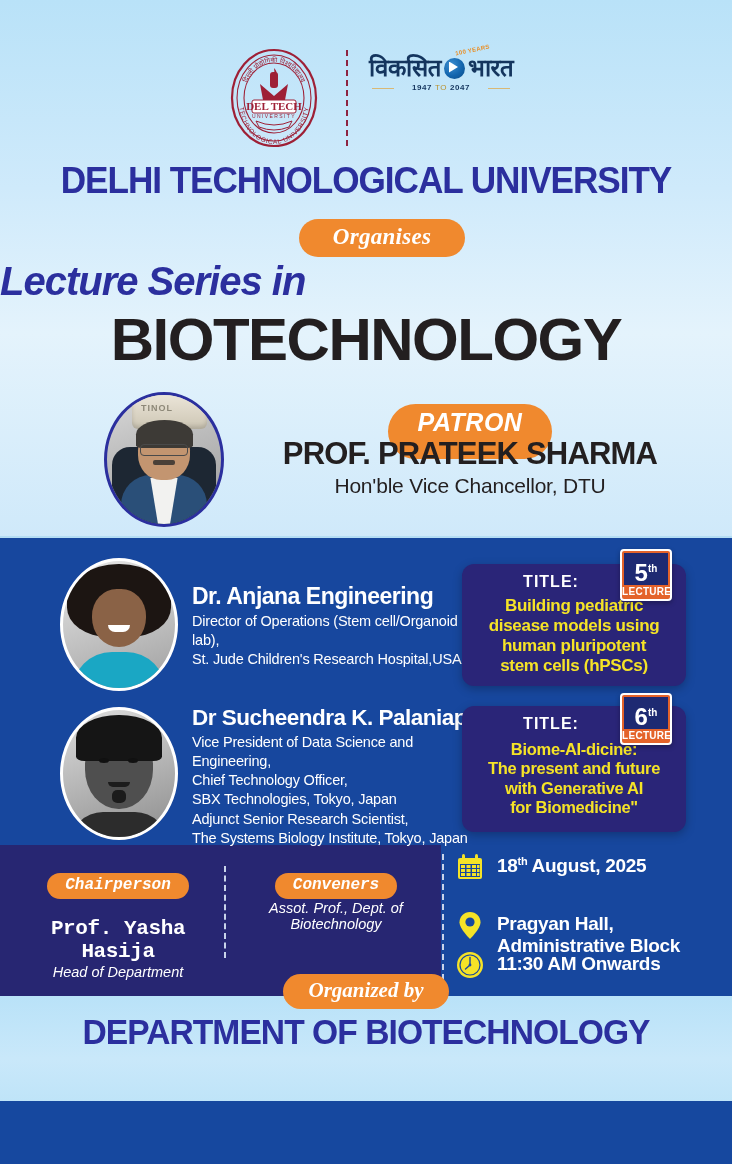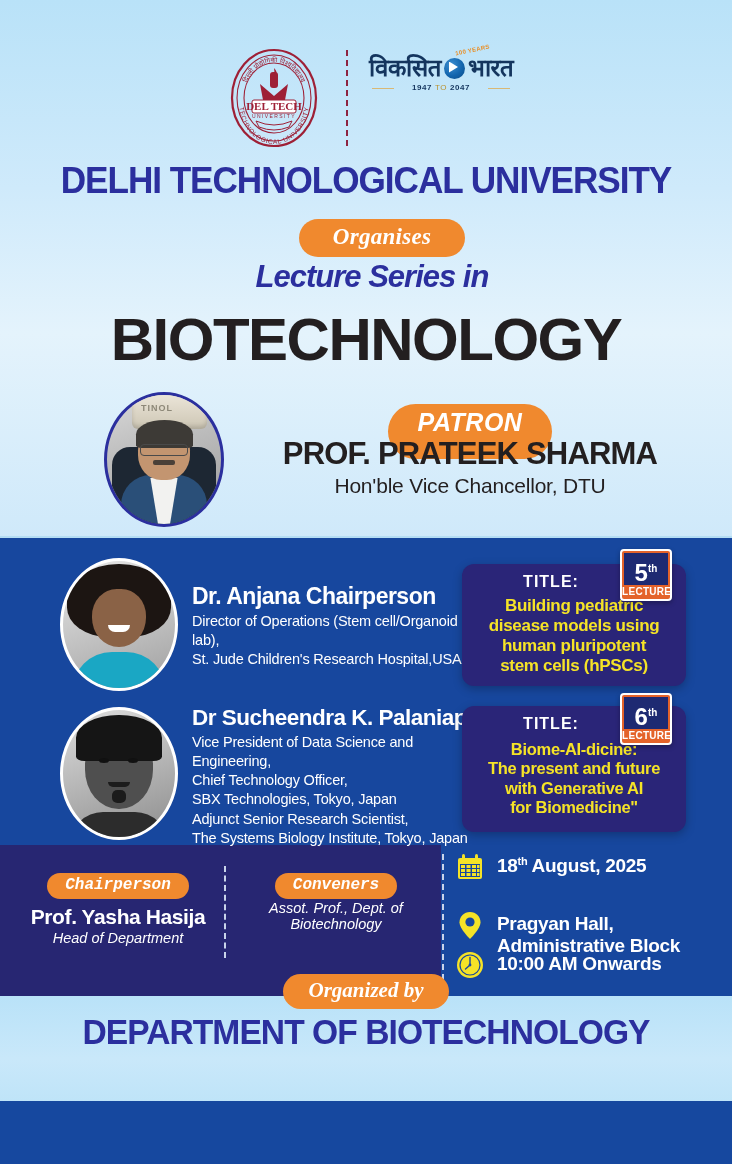--- a/index.html
+++ b/index.html
@@ -93,22 +93,22 @@
     font-size:37px; letter-spacing:-1.1px; color:#2b2f9e;
     transform:scaleX(.95); transform-origin:center;
   }
   .pill{
     display:inline-block; background:#f0892e; color:#fff; border-radius:999px;
     font-style:italic; font-weight:bold; text-align:center;
   }
   .organises-wrap{ position:absolute; top:219px; left:0; width:732px; text-align:center;padding-left:32px; }
   .organises{ padding:5px 34px 7px; font-size:23px; font-family:"Liberation Serif", serif; letter-spacing:.3px;}
   .lecture-series{
-    position:absolute; top:259px; left:0; width:732px; text-align:center;
-    font-weight:bold; font-style:italic; font-size:31px; color:#2b2f9e; letter-spacing:-1px;padding-left:12px;
+    position:absolute; top:259px; left:0; width:732px; 
+    font-weight:bold; font-style:italic; font-size:40px; color:#2b2f9e; letter-spacing:-1px;
   }
   .biotech{
     position:absolute; top:305px; left:0; width:732px; text-align:center;
     font-weight:bold; font-size:60px; color:#231f20; letter-spacing:-1.5px;
     transform:scaleX(1.0);
   }
 
   
   .patron-photo{
     position:absolute; left:104px; top:392px; width:120px; height:135px;
@@ -204,21 +204,21 @@
   .lb-num-box sup{ font-size:10px; }
   .lb-word{
     position:absolute; left:0; bottom:2px; width:100%; text-align:left;
     color:#fff; font-weight:bold; font-size:10px; letter-spacing:.3px;
   }
 
   
   .chair-col{ position:absolute; left:12px; top:873px; width:212px; text-align:center; }
   .conv-col{ position:absolute; left:232px; top:873px; width:208px; text-align:center; }
   .cc-pill{ padding:3px 18px 5px; font-size:16px; font-family:Liberation Mono, monospace; }
-  .cc-name{ color:#fff; font-weight:bold; font-size:21px; margin-top:6px; letter-spacing:-.4px; }
+  .cc-name{ color:#fff; font-weight:bold; font-size:21px; margin-top:18px; letter-spacing:-.4px;font-family:Liberation Mono, monospace; }
   .conv-col .cc-name{ font-size:20px; }
   .cc-role{ color:#fff; font-style:italic; font-size:14.5px; margin-top:1px; }
   .vdash{
     position:absolute; left:224px; top:866px; width:0; height:92px;
     border-left:2px dashed #c9d4ea;
   }
   .vdash2{
     position:absolute; left:442px; top:854px; width:0; height:136px;
     border-left:2px dashed #c9d4ea;
   }
@@ -314,21 +314,21 @@
   </div>
   <div class="patron-name">PROF. PRATEEK SHARMA</div>
   <div class="patron-role">Hon'ble Vice Chancellor, DTU</div>
 
   <div class="spk-photo spk1-photo">
     <div class="f-body"></div>
       <div class="f-hair"></div>
       <div class="f-face"></div>
       <div class="f-smile"></div>
   </div>
-  <div class="spk-name spk1-name">Dr. Anjana Chairperson</div>
+  <div class="spk-name spk1-name">Dr. Anjana Engineering</div>
   <div class="spk-aff spk1-aff" style="white-space:pre-line">Director of Operations (Stem cell/Organoid lab),
 St. Jude Children's Research Hospital,USA</div>
 
   <div class="title-card tc1">
     <div class="tc-title">TITLE:</div>
     <div class="tc-body" style="white-space:pre-line">Building pediatric
 disease models using
 human pluripotent
 stem cells (hPSCs)</div>
   </div>
@@ -425,21 +425,21 @@
       <svg viewBox="0 0 30 30" width="30" height="30">
         <circle cx="15" cy="15" r="13" fill="#f5e327"></circle>
         <circle cx="15" cy="15" r="10" fill="none" stroke="#17479e" stroke-width="1.2"></circle>
         <g stroke="#17479e" stroke-width="1.4" stroke-linecap="round">
           <line x1="15" y1="15" x2="15" y2="7.5"></line>
           <line x1="15" y1="15" x2="10.5" y2="19"></line>
         </g>
         <circle cx="15" cy="15" r="1.4" fill="#17479e"></circle>
       </svg>
     </span>
-    <span class="det-tx">10:00 AM Onwards</span>
+    <span class="det-tx">11:30 AM Onwards</span>
   </div>
 
   <div class="orgby-wrap">
     <span class="pill orgby">Organized by</span>
   </div>
   <div class="dept">DEPARTMENT OF BIOTECHNOLOGY</div>
 
 </div>
 
 </body></html>

